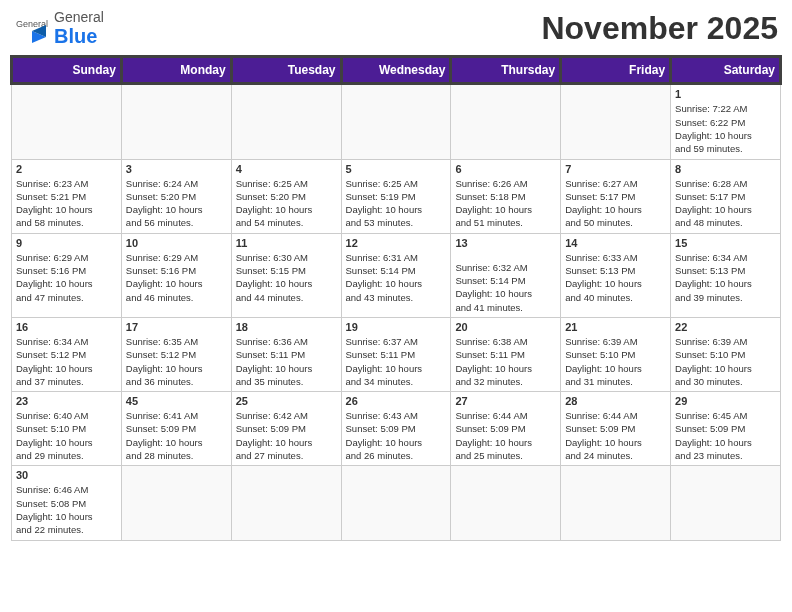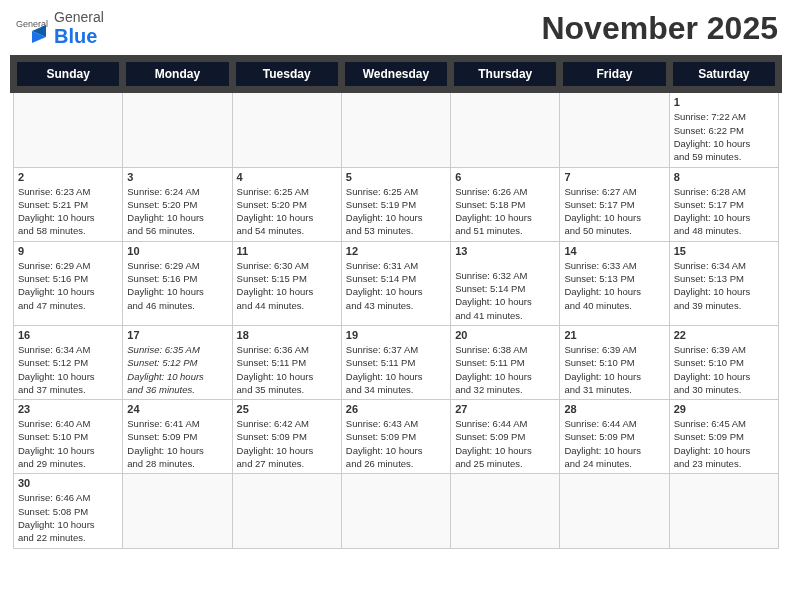--- a/index.html
+++ b/index.html
@@ -33,27 +33,27 @@
     .location {
       font-size: 13px;
       color: #555;
     }
     .calendar {
       width: 100%;
       border-collapse: collapse;
       border: 1px solid #ccc;
     }
     .calendar th {
-      background-color: #0f172a;
+      background-color: #4c1d95;
       color: #fff;
       font-size: 12px;
       font-weight: bold;
       padding: 5px 4px;
-      text-align: center;
-      border: 7px solid #404040;
+      text-align: right;
+      border: 3px solid #404040;
     }
     .calendar td {
       border: 1px solid #ccc;
       vertical-align: top;
       padding: 3px 4px;
       width: calc(100% / 7);
       min-height: 70px;
       font-size: 10px;
       color: #333;
     }
@@ -229,21 +229,21 @@
       <tr>
         <td>
           <span class="day-number">16</span>
           <div class="day-info" style="white-space: pre-line;">Sunrise: 6:34 AM
 Sunset: 5:12 PM
 Daylight: 10 hours
 and 37 minutes.</div>
         </td>
         <td>
           <span class="day-number">17</span>
-          <div class="day-info" style="white-space: pre-line; font-style: italic;">Sunrise: 6:35 AM
+          <div class="day-info" style="white-space: pre-line;">Sunrise: 6:35 AM
 Sunset: 5:12 PM
 Daylight: 10 hours
 and 36 minutes.</div>
         </td>
         <td>
           <span class="day-number">18</span>
           <div class="day-info" style="white-space: pre-line;">Sunrise: 6:36 AM
 Sunset: 5:11 PM
 Daylight: 10 hours
 and 35 minutes.</div>
@@ -279,21 +279,21 @@
       </tr>
       <tr>
         <td>
           <span class="day-number">23</span>
           <div class="day-info" style="white-space: pre-line;">Sunrise: 6:40 AM
 Sunset: 5:10 PM
 Daylight: 10 hours
 and 29 minutes.</div>
         </td>
         <td>
-          <span class="day-number">24</span>
+          <span class="day-number">45</span>
           <div class="day-info" style="white-space: pre-line;">Sunrise: 6:41 AM
 Sunset: 5:09 PM
 Daylight: 10 hours
 and 28 minutes.</div>
         </td>
         <td>
           <span class="day-number">25</span>
           <div class="day-info" style="white-space: pre-line;">Sunrise: 6:42 AM
 Sunset: 5:09 PM
 Daylight: 10 hours

